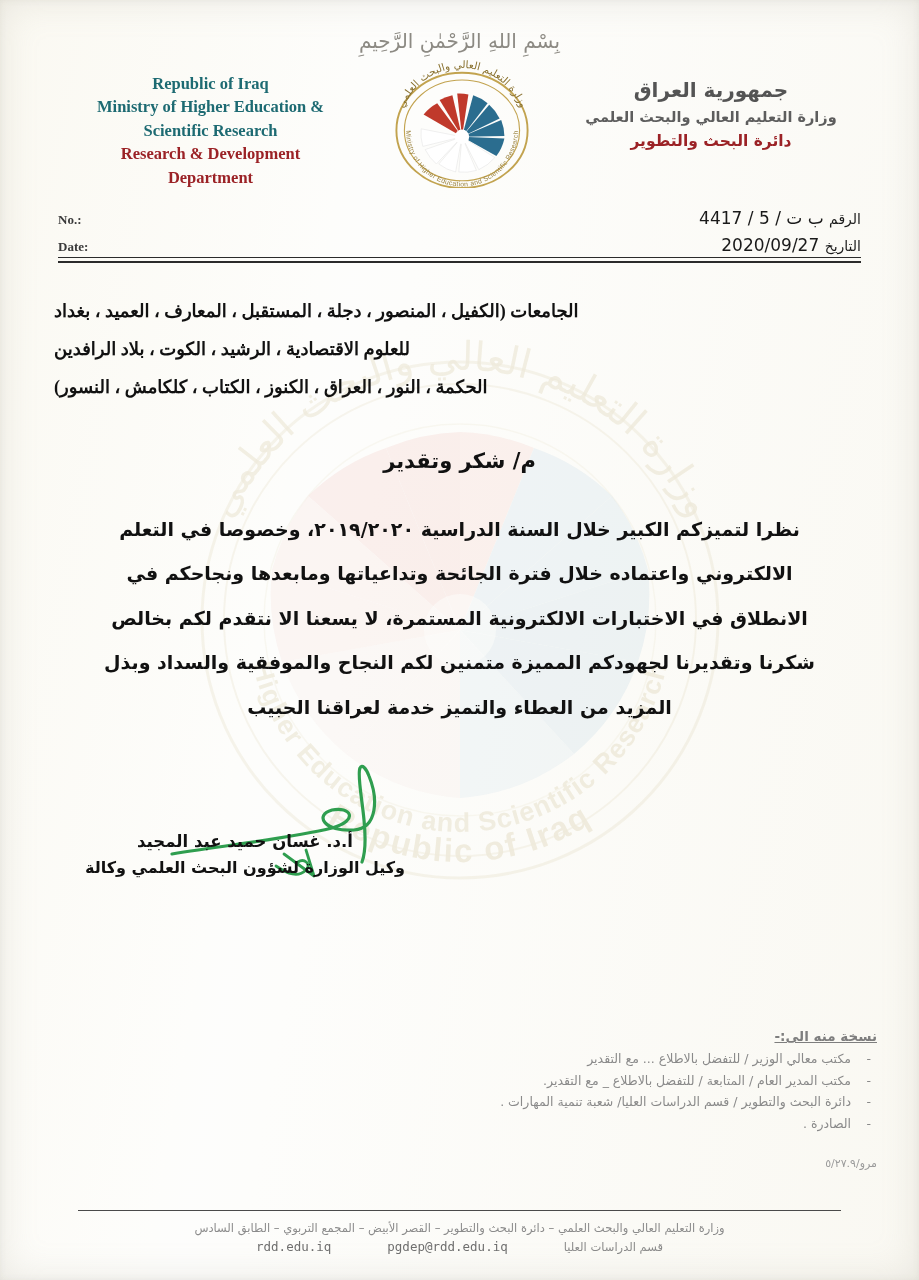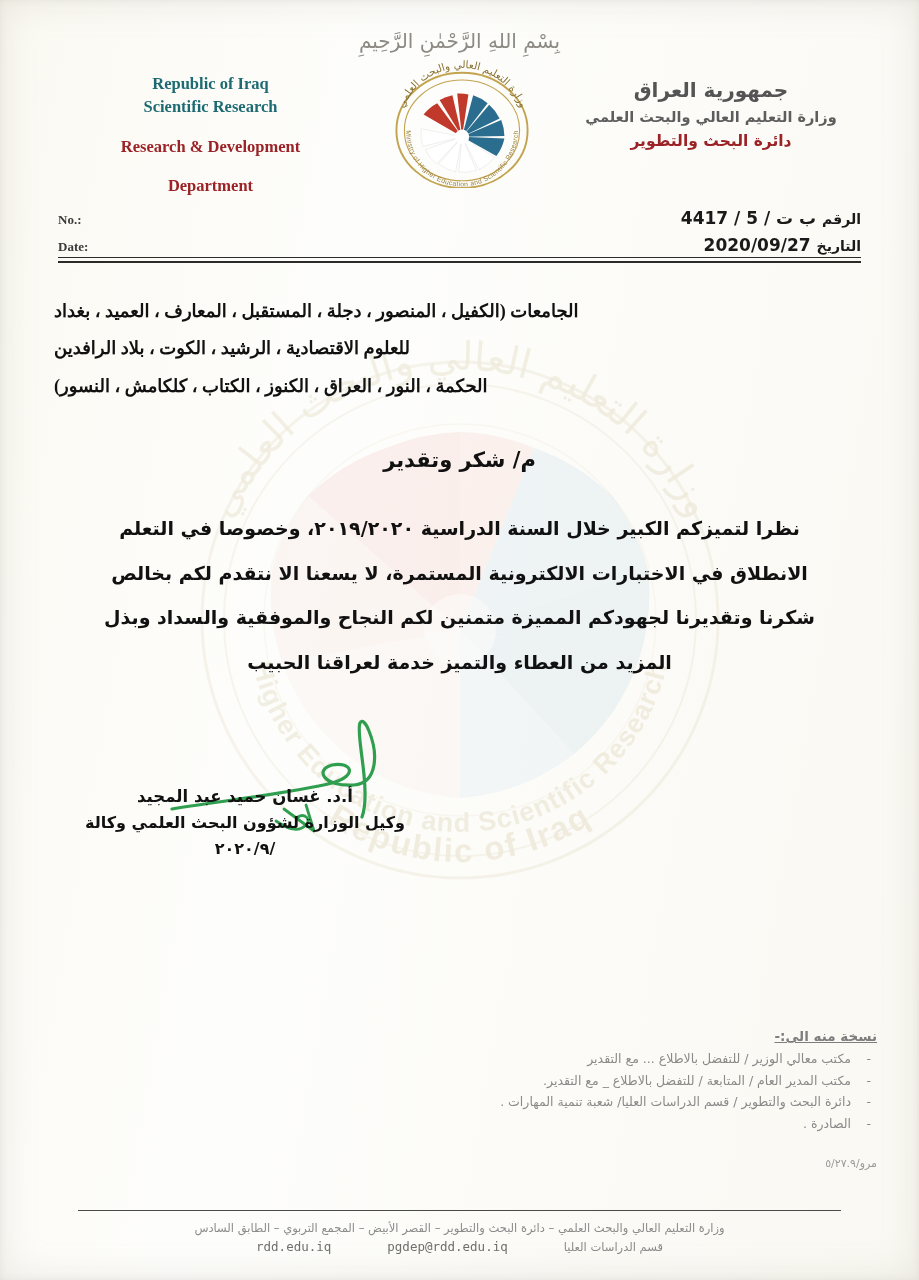--- a/index.html
+++ b/index.html
@@ -37,42 +37,42 @@
   }
   .head-row{
     display:flex;align-items:flex-start;justify-content:space-between;
     padding:2px 58px 0 58px;
   }
   .head-en{
     width:305px;text-align:center;line-height:1.42;padding-top:16px;
     font-family:"Liberation Serif","DejaVu Serif",serif;font-weight:bold;font-size:16.5px;
   }
   .head-en .l-teal{color:#1d6a72;}
-  .head-en .l-red{color:#9b2226;margin-top:16px;}
+  .head-en .l-red{color:#9b2226;}
   .head-ar{
     width:300px;text-align:center;direction:rtl;padding-top:18px;
     font-family:"DejaVu Sans",sans-serif;line-height:1.6;
   }
   .head-ar .a1{font-size:20px;color:#545454;font-weight:bold;}
   .head-ar .a2{font-size:14.5px;color:#5d5d5d;font-weight:bold;}
   .head-ar .a3{font-size:15.5px;color:#9b2226;font-weight:bold;}
 
   
   .emblem{width:160px;height:128px;margin-top:4px;flex:0 0 160px;}
   .emblem svg{width:100%;height:100%;}
 
   
-  .refblock{position:relative;z-index:5;margin:3px 58px 0 58px;}
+  .refblock{position:relative;z-index:5;margin:12px 58px 0 58px;}
   .ref-line{display:flex;align-items:flex-end;justify-content:space-between;height:27px;}
   .ref-en{
     font-family:"Liberation Serif","DejaVu Serif",serif;font-weight:bold;
     font-size:13px;color:#3a3a3a;width:70px;
   }
   .ref-ar{
-    direction:rtl;font-family:"DejaVu Sans",sans-serif;font-weight:bold;
+    direction:rtl;font-family:"DejaVu Sans",sans-serif;font-weight:normal;
     font-size:17px;color:#1a1a1a;white-space:nowrap;
   }
   .ref-ar .lbl{font-size:14px;}
   .rule-thin{border-top:1.6px solid #2b2b2b;margin-top:2px;}
   .rule-thick{border-top:2.6px solid #2b2b2b;margin-top:3px;}
 
   
   .content{position:relative;z-index:6;margin:0 54px;direction:rtl;}
   .addressee{
     margin-top:30px;font-family:Liberation Serif, serif;font-weight:bold;
@@ -189,20 +189,21 @@
   <div class="paper-tint"></div>
 
   <div class="letterhead">
 
     <div class="basmala">بِسْمِ اللهِ الرَّحْمٰنِ الرَّحِيمِ</div>
 
     <div class="head-row">
 
       <div class="head-en">
         <div class="l-teal">Republic of Iraq</div>
+        <div class="l-teal">Ministry of Higher Education &amp;</div>
         <div class="l-teal">Scientific Research</div>
         <div class="l-red">Research &amp; Development</div>
         <div class="l-red">Department</div>
       </div>
 
       <div class="emblem">
         <svg viewBox="0 0 200 160" xmlns="http://www.w3.org/2000/svg">
           <defs>
             <path id="emTop" d="M22,88 a78,78 0 0 1 156,0"></path>
             <path id="emBot" d="M30,88 a70,70 0 0 0 140,0"></path>
@@ -266,39 +267,39 @@
     <div class="addressee">
       <span class="ln l1">الجامعات (الكفيل ، المنصور ، دجلة ، المستقبل ، المعارف ، العميد ، بغداد</span>
       <span class="ln l2">للعلوم الاقتصادية ، الرشيد ، الكوت ، بلاد الرافدين</span>
       <span class="ln l3">الحكمة ، النور ، العراق ، الكنوز ، الكتاب ، كلكامش ، النسور)</span>
     </div>
 
     <div class="subject">م/ شكر وتقدير</div>
 
     <div class="para">
       <span class="ln">نظرا لتميزكم الكبير خلال السنة الدراسية ٢٠١٩/٢٠٢٠، وخصوصا في التعلم</span>
+      <span class="ln">الالكتروني واعتماده خلال فترة الجائحة وتداعياتها ومابعدها ونجاحكم في</span>
       <span class="ln">الانطلاق في الاختبارات الالكترونية المستمرة، لا يسعنا الا نتقدم لكم بخالص</span>
       <span class="ln">شكرنا وتقديرنا  لجهودكم المميزة متمنين لكم النجاح والموفقية والسداد وبذل</span>
       <span class="ln">المزيد من العطاء والتميز خدمة لعراقنا الحبيب</span>
     </div>
 
     <div class="sigwrap">
       <div class="sigmark">
         <svg viewBox="0 0 330 120" xmlns="http://www.w3.org/2000/svg">
           <path d="M8 96 C70 86 128 80 168 70 C196 62 186 48 168 52 C150 57 160 74 190 72
                    C214 70 214 40 205 18 C202 10 198 6 196 10 C193 16 198 40 200 62
                    C202 82 201 96 198 104" fill="none" stroke="#2f9e4f" stroke-width="3.2" stroke-linecap="round" stroke-linejoin="round"></path>
           <path d="M112 108 C124 116 134 120 142 112 C148 106 140 100 134 104" fill="none" stroke="#2f9e4f" stroke-width="2.8" stroke-linecap="round"></path>
           <path d="M120 96 L150 118 L142 92" fill="none" stroke="#2f9e4f" stroke-width="2.8" stroke-linecap="round" stroke-linejoin="round"></path>
         </svg>
       </div>
       <div class="sigtext">
         <div class="nm">أ.د. غسان حميد عبد المجيد</div>
         <div class="ttl">وكيل الوزارة لشؤون البحث العلمي وكالة</div>
-        <div class="dt">/٢٠٢٠/٩</div>
       </div>
     </div>
 
   </div>
 
   <div class="cc">
     <div class="cc-title">نسخة منه الى:-</div>
     <ul>
       <li><span class="dash">-</span><span>مكتب معالي الوزير / للتفضل بالاطلاع ... مع التقدير</span></li>
       <li><span class="dash">-</span><span>مكتب المدير العام / المتابعة / للتفضل بالاطلاع _ مع التقدير.</span></li>

